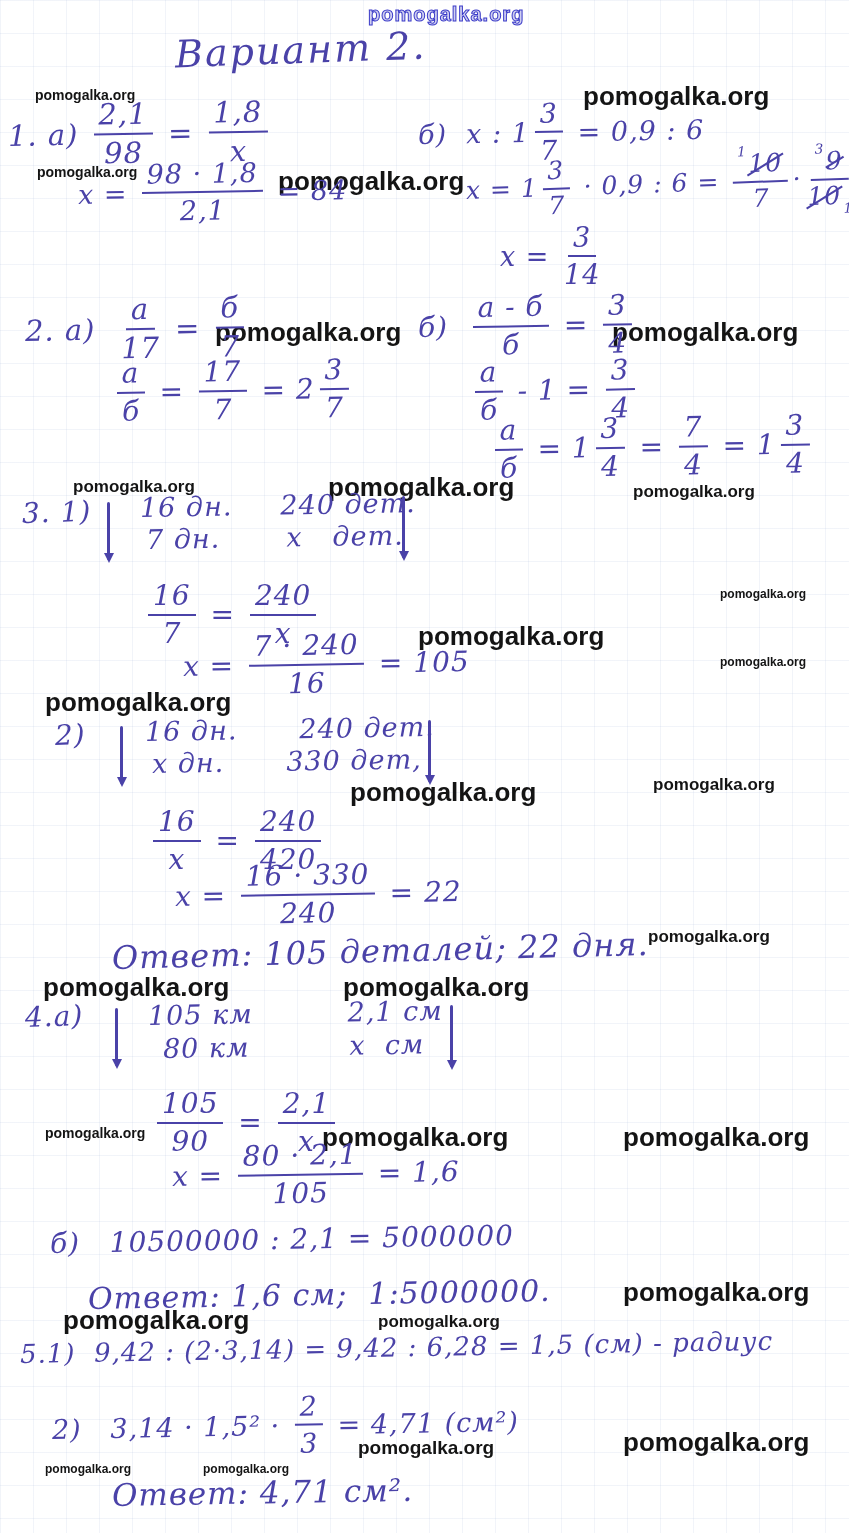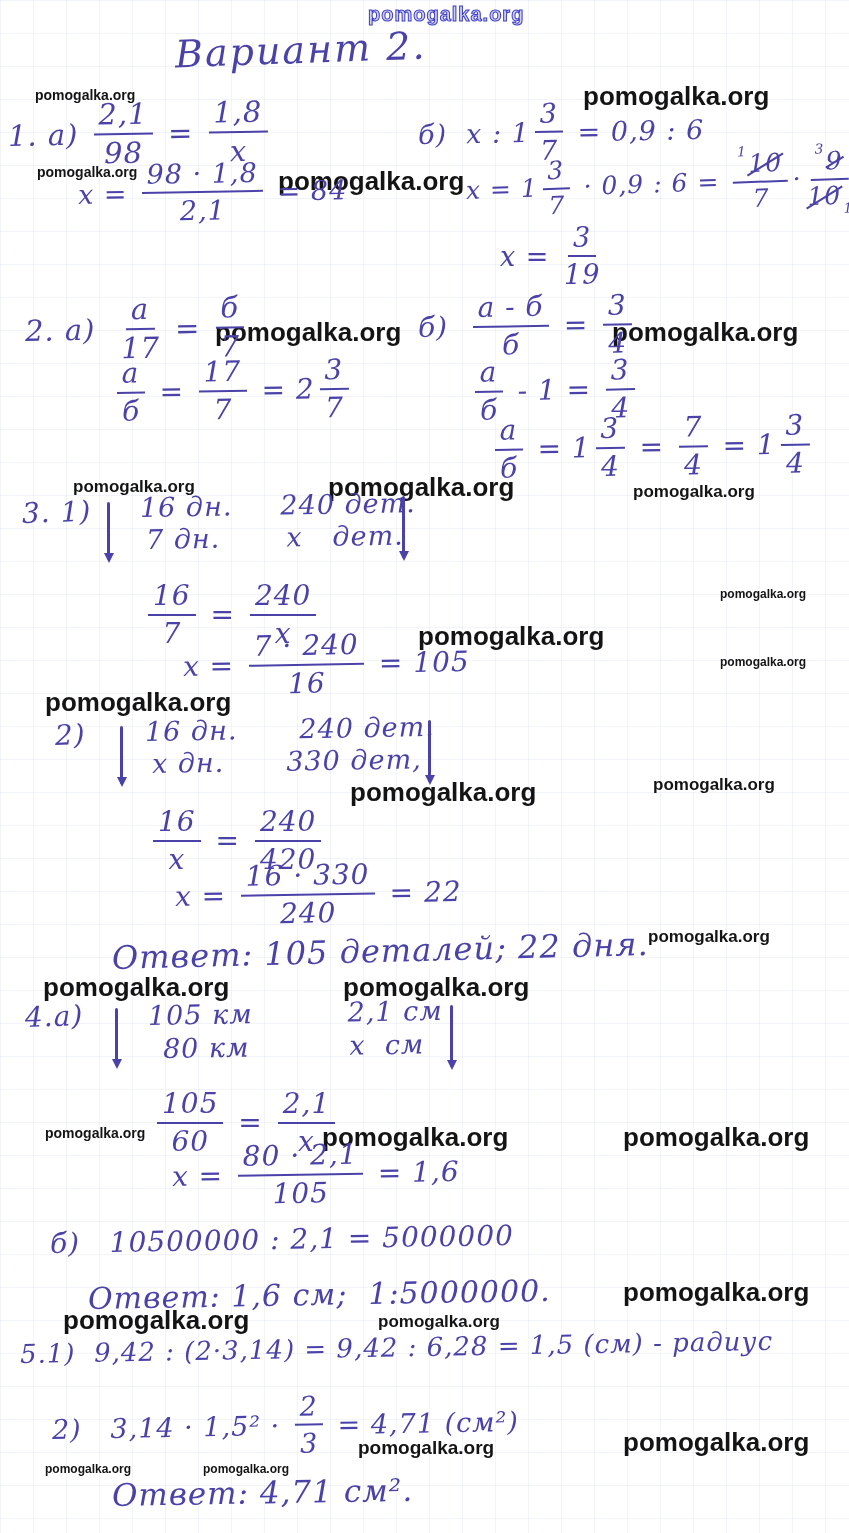--- a/index.html
+++ b/index.html
@@ -81,21 +81,21 @@
       <div class="wm wm-ml" style="left: 358px; top: 1438px;">pomogalka.org</div>
       <div class="wm wm-l" style="left: 623px; top: 1428px;">pomogalka.org</div>
       <div class="wm wm-xs" style="left: 45px; top: 1463px;">pomogalka.org</div>
       <div class="wm wm-xs" style="left: 203px; top: 1463px;">pomogalka.org</div>
     </div>
   <div id="content">
       <div class="hw-line" style="left: 8px; top: 100px; font-size: 29px; transform: rotate(-1deg);"><span class="hw-text">1. а) </span><span class="frac"><span class="num">2,1</span><span class="den">98</span></span><span class="hw-text"> = </span><span class="frac"><span class="num">1,8</span><span class="den">x</span></span></div>
       <div class="hw-line" style="left: 418px; top: 100px; font-size: 27px; transform: rotate(-1deg);"><span class="hw-text">б)  x : 1</span><span class="frac"><span class="num">3</span><span class="den">7</span></span><span class="hw-text"> = 0,9 : 6</span></div>
       <div class="hw-line" style="left: 78px; top: 160px; font-size: 27px; transform: rotate(-1deg);"><span class="hw-text">x = </span><span class="frac"><span class="num">98 · 1,8</span><span class="den">2,1</span></span><span class="hw-text"> = 84</span></div>
       <div class="hw-line" style="left: 466px; top: 160px; font-size: 25px; transform: rotate(-2deg);"><span class="hw-text">x = 1</span><span class="frac"><span class="num">3</span><span class="den">7</span></span><span class="hw-text"> · 0,9 : 6 = </span><span class="frac"><span class="num"><span class="csup">1</span><span class="cancel">10</span></span><span class="den"><span>7</span></span></span><span class="hw-text">·</span><span class="frac"><span class="num"><span class="csup">3</span><span class="cancel">9</span></span><span class="den"><span class="cancel">10</span><span class="csub">1</span></span></span></div>
-      <div class="hw-line" style="left: 500px; top: 222px; font-size: 27px;"><span class="hw-text">x = </span><span class="frac"><span class="num">3</span><span class="den">19</span></span></div>
+      <div class="hw-line" style="left: 500px; top: 222px; font-size: 27px;"><span class="hw-text">x = </span><span class="frac"><span class="num">3</span><span class="den">14</span></span></div>
       <div class="hw-line" style="left: 25px; top: 295px; font-size: 29px; transform: rotate(-1deg);"><span class="hw-text">2. а)  </span><span class="frac"><span class="num">а</span><span class="den">17</span></span><span class="hw-text"> = </span><span class="frac"><span class="num">б</span><span class="den">7</span></span></div>
       <div class="hw-line" style="left: 112px; top: 358px; font-size: 28px; transform: rotate(-1deg);"><span class="frac"><span class="num">а</span><span class="den">б</span></span><span class="hw-text"> = </span><span class="frac"><span class="num">17</span><span class="den">7</span></span><span class="hw-text"> = 2</span><span class="frac"><span class="num">3</span><span class="den">7</span></span></div>
       <div class="hw-line" style="left: 418px; top: 293px; font-size: 28px; transform: rotate(-1deg);"><span class="hw-text">б)  </span><span class="frac"><span class="num">а - б</span><span class="den">б</span></span><span class="hw-text"> = </span><span class="frac"><span class="num">3</span><span class="den">4</span></span></div>
       <div class="hw-line" style="left: 470px; top: 357px; font-size: 28px; transform: rotate(-1deg);"><span class="frac"><span class="num">а</span><span class="den">б</span></span><span class="hw-text"> - 1 = </span><span class="frac"><span class="num">3</span><span class="den">4</span></span></div>
       <div class="hw-line" style="left: 490px; top: 415px; font-size: 28px; transform: rotate(-1deg);"><span class="frac"><span class="num">а</span><span class="den">б</span></span><span class="hw-text"> = 1</span><span class="frac"><span class="num">3</span><span class="den">4</span></span><span class="hw-text"> = </span><span class="frac"><span class="num">7</span><span class="den">4</span></span><span class="hw-text"> = 1</span><span class="frac"><span class="num">3</span><span class="den">4</span></span></div>
       <div class="hw-line" style="left: 22px; top: 498px; font-size: 28px; transform: rotate(-2deg);"><span class="hw-text">3. 1)</span></div>
       <div class="hw-line" style="left: 107px; top: 502px;"><span class="arrow" style="height: 58px;"></span></div>
       <div class="hw-line" style="left: 140px; top: 492px; font-size: 27px; transform: rotate(-1deg);"><span class="hw-text">16 дн.</span><span style="display: inline-block; width: 48px;"></span><span class="hw-text">240 дет.</span></div>
       <div class="hw-line" style="left: 146px; top: 524px; font-size: 27px; transform: rotate(-1deg);"><span class="hw-text">7 дн.</span><span style="display: inline-block; width: 66px;"></span><span class="hw-text">x</span><span style="display: inline-block; width: 30px;"></span><span class="hw-text">дет.</span></div>
       <div class="hw-line" style="left: 402px; top: 496px;"><span class="arrow" style="height: 62px;"></span></div>
@@ -107,21 +107,21 @@
       <div class="hw-line" style="left: 152px; top: 748px; font-size: 27px; transform: rotate(-1deg);"><span class="hw-text">x дн.</span><span style="display: inline-block; width: 62px;"></span><span class="hw-text">330 дет,</span></div>
       <div class="hw-line" style="left: 428px; top: 720px;"><span class="arrow" style="height: 62px;"></span></div>
       <div class="hw-line" style="left: 148px; top: 806px; font-size: 28px;"><span class="frac"><span class="num">16</span><span class="den">x</span></span><span class="hw-text"> = </span><span class="frac"><span class="num">240</span><span class="den">420</span></span></div>
       <div class="hw-line" style="left: 175px; top: 862px; font-size: 28px; transform: rotate(-1deg);"><span class="hw-text">x = </span><span class="frac"><span class="num">16 · 330</span><span class="den">240</span></span><span class="hw-text"> = 22</span></div>
       <div class="hw-line" style="left: 112px; top: 940px; font-size: 32px; transform: rotate(-1.5deg);"><span class="hw-text">Ответ: 105 деталей; 22 дня.</span></div>
       <div class="hw-line" style="left: 25px; top: 1002px; font-size: 28px; transform: rotate(-2deg);"><span class="hw-text">4.а)</span></div>
       <div class="hw-line" style="left: 115px; top: 1008px;"><span class="arrow" style="height: 58px;"></span></div>
       <div class="hw-line" style="left: 148px; top: 1000px; font-size: 27px; transform: rotate(-1deg);"><span class="hw-text">105 км</span><span style="display: inline-block; width: 95px;"></span><span class="hw-text">2,1 см</span></div>
       <div class="hw-line" style="left: 163px; top: 1033px; font-size: 27px; transform: rotate(-1deg);"><span class="hw-text">80 км</span><span style="display: inline-block; width: 100px;"></span><span class="hw-text">x  см</span></div>
       <div class="hw-line" style="left: 450px; top: 1005px;"><span class="arrow" style="height: 62px;"></span></div>
-      <div class="hw-line" style="left: 152px; top: 1088px; font-size: 28px;"><span class="frac"><span class="num">105</span><span class="den">60</span></span><span class="hw-text"> = </span><span class="frac"><span class="num">2,1</span><span class="den">x</span></span></div>
+      <div class="hw-line" style="left: 152px; top: 1088px; font-size: 28px;"><span class="frac"><span class="num">105</span><span class="den">90</span></span><span class="hw-text"> = </span><span class="frac"><span class="num">2,1</span><span class="den">x</span></span></div>
       <div class="hw-line" style="left: 172px; top: 1142px; font-size: 28px; transform: rotate(-1deg);"><span class="hw-text">x = </span><span class="frac"><span class="num">80 · 2,1</span><span class="den">105</span></span><span class="hw-text"> = 1,6</span></div>
       <div class="hw-line" style="left: 50px; top: 1228px; font-size: 28px; transform: rotate(-1deg);"><span class="hw-text">б)   10500000 : 2,1 = 5000000</span></div>
       <div class="hw-line" style="left: 88px; top: 1282px; font-size: 30px; transform: rotate(-1deg);"><span class="hw-text">Ответ: 1,6 см;  1:5000000.</span></div>
       <div class="hw-line" style="left: 20px; top: 1340px; font-size: 26px; transform: rotate(-1deg);"><span class="hw-text">5.1)  9,42 : (2·3,14) = 9,42 : 6,28 = 1,5 (см) - радиус</span></div>
       <div class="hw-line" style="left: 52px; top: 1395px; font-size: 27px; transform: rotate(-1deg);"><span class="hw-text">2)   3,14 · 1,5² · </span><span class="frac"><span class="num">2</span><span class="den">3</span></span><span class="hw-text"> = 4,71 (см²)</span></div>
       <div class="hw-line" style="left: 112px; top: 1478px; font-size: 31px; transform: rotate(-1deg);"><span class="hw-text">Ответ: 4,71 см².</span></div>
     </div>
 </div>
 
 </body></html>

